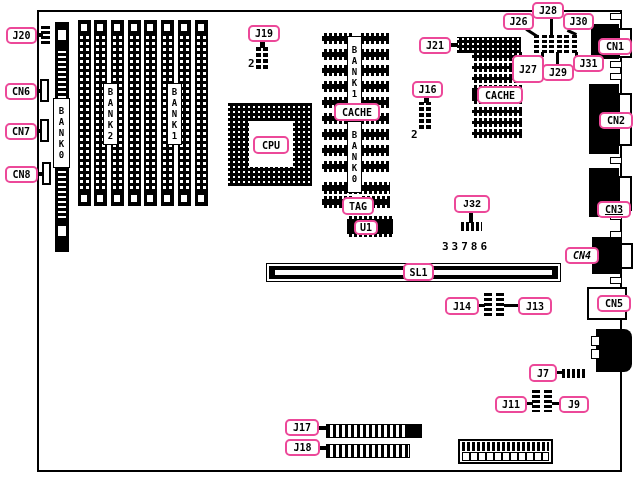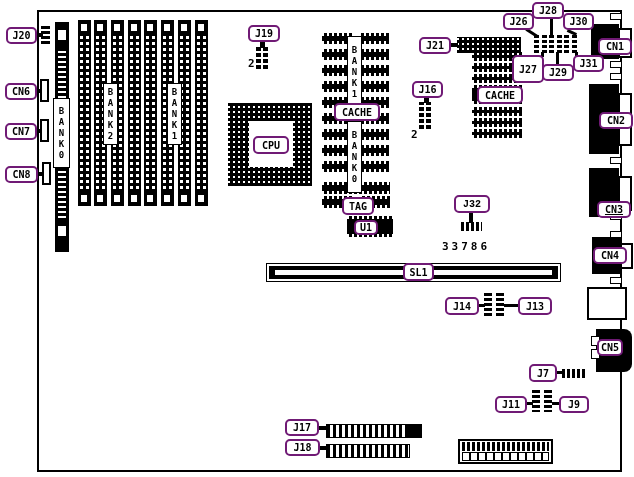--- a/index.html
+++ b/index.html
@@ -1,20 +1,20 @@
 <!DOCTYPE html>
 <html><head>
 <meta charset="utf-8">
 <style>
   html,body{margin:0;padding:0;background:#fff;}
   .canvas{position:relative;width:634px;height:477px;background:#fff;
     font-family:"DejaVu Sans Mono","Liberation Mono",monospace;color:#000;overflow:hidden;}
   .board{position:absolute;left:37px;top:10px;width:585px;height:462px;
     border:2px solid #000;box-sizing:border-box;z-index:1;background:#fff;}
-  .callout{position:absolute;background:#fff;border:2px solid #701a75;border-radius:5px;
+  .callout{position:absolute;background:#fff;border:2px solid #ec4899;border-radius:5px;
     font-size:10px;font-weight:bold;line-height:11px;display:flex;align-items:center;
     justify-content:center;z-index:6;box-sizing:border-box;white-space:nowrap;}
   .vlabel{position:absolute;background:#fff;border:1px solid #000;font-size:9px;font-weight:bold;
     writing-mode:vertical-lr;text-orientation:upright;display:flex;align-items:center;
     justify-content:center;z-index:5;box-sizing:border-box;letter-spacing:1px;}
   .blk{position:absolute;background:#000;z-index:2;}
   .shell{position:absolute;background:#fff;border:2px solid #000;z-index:3;box-sizing:border-box;}
   .tab{position:absolute;background:#fff;border:1px solid #000;width:12px;height:7px;z-index:2;box-sizing:border-box;}
   .lead{position:absolute;background:#000;z-index:4;}
   .vdash{position:absolute;z-index:3;background-color:#000;
@@ -183,24 +183,24 @@
   <div class="blk" style="left:589px;top:84px;width:30px;height:70px;"></div>
   <div class="shell" style="left:618px;top:93px;width:14px;height:53px;"></div>
   <div class="callout" style="left:599px;top:112px;width:34px;height:17px;">CN2</div>
 
   <div class="blk" style="left:589px;top:168px;width:30px;height:49px;"></div>
   <div class="shell" style="left:618px;top:176px;width:14px;height:35px;"></div>
   <div class="callout" style="left:597px;top:201px;width:34px;height:17px;text-decoration:underline;">CN3</div>
 
   <div class="blk" style="left:592px;top:237px;width:30px;height:37px;"></div>
   <div class="shell" style="left:620px;top:243px;width:13px;height:26px;"></div>
-  <div class="callout" style="left:593px;top:247px;width:34px;height:17px;">CN4</div>
+  <div class="callout" style="left:565px;top:247px;width:34px;height:17px;font-style:italic;">CN4</div>
 
   <div class="shell" style="left:587px;top:287px;width:40px;height:33px;"></div>
-  <div class="callout" style="left:597px;top:295px;width:26px;height:17px;margin-top:44px;">CN5</div>
+  <div class="callout" style="left:597px;top:295px;width:34px;height:17px;">CN5</div>
 
   <div class="blk" style="left:596px;top:329px;width:36px;height:43px;border-radius:0 8px 8px 0;"></div>
   <div class="tab" style="left:591px;top:336px;width:9px;height:10px;"></div>
   <div class="tab" style="left:591px;top:349px;width:9px;height:10px;"></div>
 
   <div class="chip" style="left:472px;top:52px;width:50px;height:9px;"></div>
   <div class="chip" style="left:472px;top:63px;width:50px;height:9px;"></div>
   <div class="chip" style="left:472px;top:74px;width:50px;height:9px;"></div>
   <div class="chip" style="left:472px;top:85px;width:50px;height:19px;"></div>
   <div class="chip" style="left:472px;top:107px;width:50px;height:9px;"></div>

